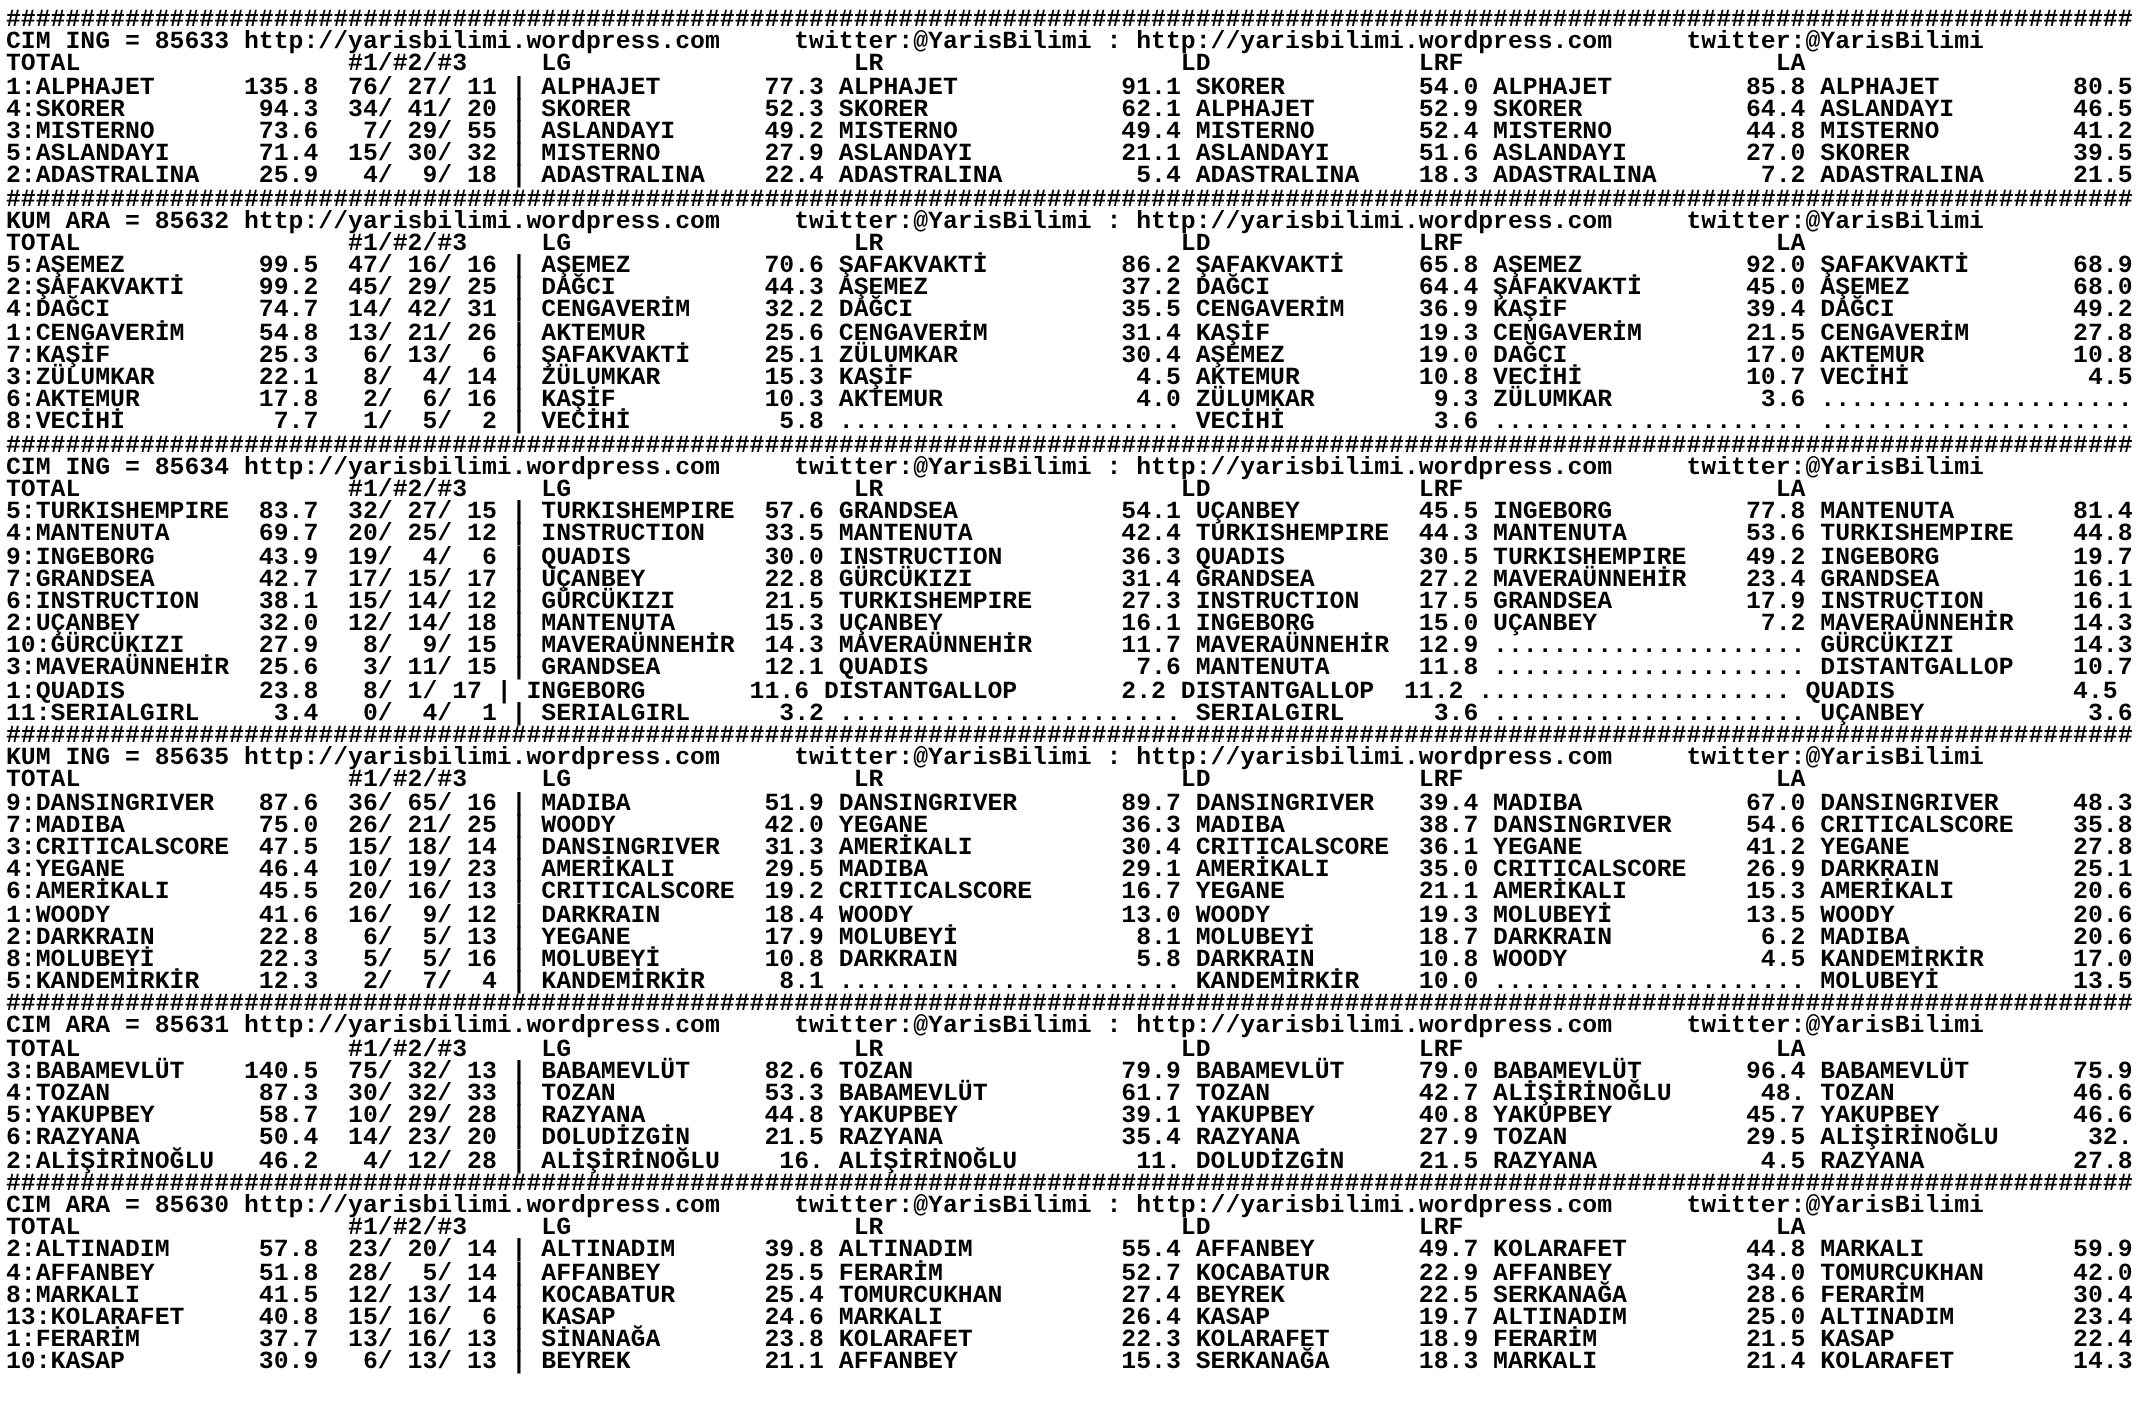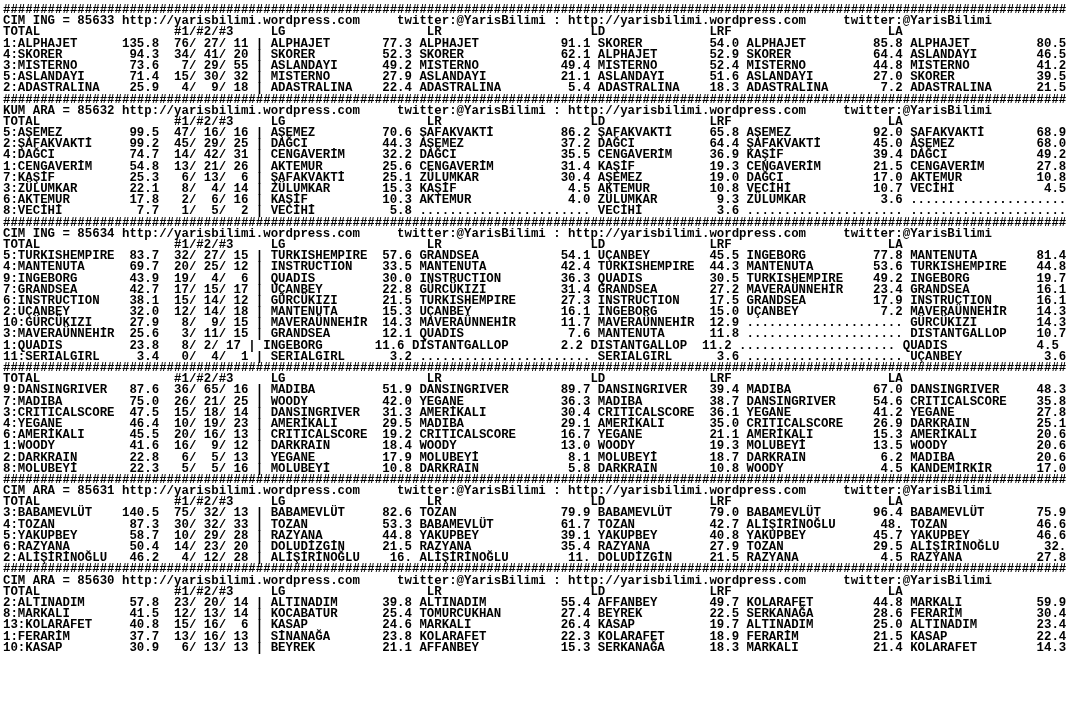--- a/index.html
+++ b/index.html
@@ -49,42 +49,45 @@
       <div class="ln">CIM ING = 85634 http://yarisbilimi.wordpress.com     twitter:@YarisBilimi : http://yarisbilimi.wordpress.com     twitter:@YarisBilimi</div>
       <div class="ln">TOTAL                  #1/#2/#3     LG                   LR                    LD              LRF                     LA                      </div>
       <div class="ln">5:TURKISHEMPIRE  83.7  32/ 27/ 15 | TURKISHEMPIRE  57.6 GRANDSEA           54.1 UÇANBEY        45.5 INGEBORG         77.8 MANTENUTA        81.4</div>
       <div class="ln">4:MANTENUTA      69.7  20/ 25/ 12 | INSTRUCTION    33.5 MANTENUTA          42.4 TURKISHEMPIRE  44.3 MANTENUTA        53.6 TURKISHEMPIRE    44.8</div>
       <div class="ln">9:INGEBORG       43.9  19/  4/  6 | QUADIS         30.0 INSTRUCTION        36.3 QUADIS         30.5 TURKISHEMPIRE    49.2 INGEBORG         19.7</div>
       <div class="ln">7:GRANDSEA       42.7  17/ 15/ 17 | UÇANBEY        22.8 GÜRCÜKIZI          31.4 GRANDSEA       27.2 MAVERAÜNNEHİR    23.4 GRANDSEA         16.1</div>
       <div class="ln">6:INSTRUCTION    38.1  15/ 14/ 12 | GÜRCÜKIZI      21.5 TURKISHEMPIRE      27.3 INSTRUCTION    17.5 GRANDSEA         17.9 INSTRUCTION      16.1</div>
       <div class="ln">2:UÇANBEY        32.0  12/ 14/ 18 | MANTENUTA      15.3 UÇANBEY            16.1 INGEBORG       15.0 UÇANBEY           7.2 MAVERAÜNNEHİR    14.3</div>
       <div class="ln">10:GÜRCÜKIZI     27.9   8/  9/ 15 | MAVERAÜNNEHİR  14.3 MAVERAÜNNEHİR      11.7 MAVERAÜNNEHİR  12.9 ..................... GÜRCÜKIZI        14.3</div>
       <div class="ln">3:MAVERAÜNNEHİR  25.6   3/ 11/ 15 | GRANDSEA       12.1 QUADIS              7.6 MANTENUTA      11.8 ..................... DISTANTGALLOP    10.7</div>
-      <div class="ln">1:QUADIS         23.8   8/ 2/ 17 | INGEBORG       11.6 DISTANTGALLOP       2.2 DISTANTGALLOP  11.2 ..................... QUADIS            4.5</div>
+      <div class="ln">1:QUADIS         23.8   8/ 1/ 17 | INGEBORG       11.6 DISTANTGALLOP       2.2 DISTANTGALLOP  11.2 ..................... QUADIS            4.5</div>
       <div class="ln">11:SERIALGIRL     3.4   0/  4/  1 | SERIALGIRL      3.2 ....................... SERIALGIRL      3.6 ..................... UÇANBEY           3.6</div>
       <div class="ln">###############################################################################################################################################</div>
+      <div class="ln">KUM ING = 85635 http://yarisbilimi.wordpress.com     twitter:@YarisBilimi : http://yarisbilimi.wordpress.com     twitter:@YarisBilimi</div>
       <div class="ln">TOTAL                  #1/#2/#3     LG                   LR                    LD              LRF                     LA                      </div>
       <div class="ln">9:DANSINGRIVER   87.6  36/ 65/ 16 | MADIBA         51.9 DANSINGRIVER       89.7 DANSINGRIVER   39.4 MADIBA           67.0 DANSINGRIVER     48.3</div>
       <div class="ln">7:MADIBA         75.0  26/ 21/ 25 | WOODY          42.0 YEGANE             36.3 MADIBA         38.7 DANSINGRIVER     54.6 CRITICALSCORE    35.8</div>
       <div class="ln">3:CRITICALSCORE  47.5  15/ 18/ 14 | DANSINGRIVER   31.3 AMERİKALI          30.4 CRITICALSCORE  36.1 YEGANE           41.2 YEGANE           27.8</div>
       <div class="ln">4:YEGANE         46.4  10/ 19/ 23 | AMERİKALI      29.5 MADIBA             29.1 AMERİKALI      35.0 CRITICALSCORE    26.9 DARKRAIN         25.1</div>
       <div class="ln">6:AMERİKALI      45.5  20/ 16/ 13 | CRITICALSCORE  19.2 CRITICALSCORE      16.7 YEGANE         21.1 AMERİKALI        15.3 AMERİKALI        20.6</div>
       <div class="ln">1:WOODY          41.6  16/  9/ 12 | DARKRAIN       18.4 WOODY              13.0 WOODY          19.3 MOLUBEYİ         13.5 WOODY            20.6</div>
       <div class="ln">2:DARKRAIN       22.8   6/  5/ 13 | YEGANE         17.9 MOLUBEYİ            8.1 MOLUBEYİ       18.7 DARKRAIN          6.2 MADIBA           20.6</div>
       <div class="ln">8:MOLUBEYİ       22.3   5/  5/ 16 | MOLUBEYİ       10.8 DARKRAIN            5.8 DARKRAIN       10.8 WOODY             4.5 KANDEMİRKİR      17.0</div>
+      <div class="ln">5:KANDEMİRKİR    12.3   2/  7/  4 | KANDEMİRKİR     8.1 ....................... KANDEMİRKİR    10.0 ..................... MOLUBEYİ         13.5</div>
       <div class="ln">###############################################################################################################################################</div>
       <div class="ln">CIM ARA = 85631 http://yarisbilimi.wordpress.com     twitter:@YarisBilimi : http://yarisbilimi.wordpress.com     twitter:@YarisBilimi</div>
       <div class="ln">TOTAL                  #1/#2/#3     LG                   LR                    LD              LRF                     LA                      </div>
       <div class="ln">3:BABAMEVLÜT    140.5  75/ 32/ 13 | BABAMEVLÜT     82.6 TOZAN              79.9 BABAMEVLÜT     79.0 BABAMEVLÜT       96.4 BABAMEVLÜT       75.9</div>
       <div class="ln">4:TOZAN          87.3  30/ 32/ 33 | TOZAN          53.3 BABAMEVLÜT         61.7 TOZAN          42.7 ALİŞİRİNOĞLU      48. TOZAN            46.6</div>
       <div class="ln">5:YAKUPBEY       58.7  10/ 29/ 28 | RAZYANA        44.8 YAKUPBEY           39.1 YAKUPBEY       40.8 YAKUPBEY         45.7 YAKUPBEY         46.6</div>
       <div class="ln">6:RAZYANA        50.4  14/ 23/ 20 | DOLUDİZGİN     21.5 RAZYANA            35.4 RAZYANA        27.9 TOZAN            29.5 ALİŞİRİNOĞLU      32.</div>
       <div class="ln">2:ALİŞİRİNOĞLU   46.2   4/ 12/ 28 | ALİŞİRİNOĞLU    16. ALİŞİRİNOĞLU        11. DOLUDİZGİN     21.5 RAZYANA           4.5 RAZYANA          27.8</div>
       <div class="ln">###############################################################################################################################################</div>
       <div class="ln">CIM ARA = 85630 http://yarisbilimi.wordpress.com     twitter:@YarisBilimi : http://yarisbilimi.wordpress.com     twitter:@YarisBilimi</div>
       <div class="ln">TOTAL                  #1/#2/#3     LG                   LR                    LD              LRF                     LA                      </div>
       <div class="ln">2:ALTINADIM      57.8  23/ 20/ 14 | ALTINADIM      39.8 ALTINADIM          55.4 AFFANBEY       49.7 KOLARAFET        44.8 MARKALI          59.9</div>
+      <div class="ln">4:AFFANBEY       51.8  28/  5/ 14 | AFFANBEY       25.5 FERARİM            52.7 KOCABATUR      22.9 AFFANBEY         34.0 TOMURCUKHAN      42.0</div>
       <div class="ln">8:MARKALI        41.5  12/ 13/ 14 | KOCABATUR      25.4 TOMURCUKHAN        27.4 BEYREK         22.5 SERKANAĞA        28.6 FERARİM          30.4</div>
       <div class="ln">13:KOLARAFET     40.8  15/ 16/  6 | KASAP          24.6 MARKALI            26.4 KASAP          19.7 ALTINADIM        25.0 ALTINADIM        23.4</div>
       <div class="ln">1:FERARİM        37.7  13/ 16/ 13 | SİNANAĞA       23.8 KOLARAFET          22.3 KOLARAFET      18.9 FERARİM          21.5 KASAP            22.4</div>
       <div class="ln">10:KASAP         30.9   6/ 13/ 13 | BEYREK         21.1 AFFANBEY           15.3 SERKANAĞA      18.3 MARKALI          21.4 KOLARAFET        14.3</div>
     </div>
 </div>
 
 </body></html>

